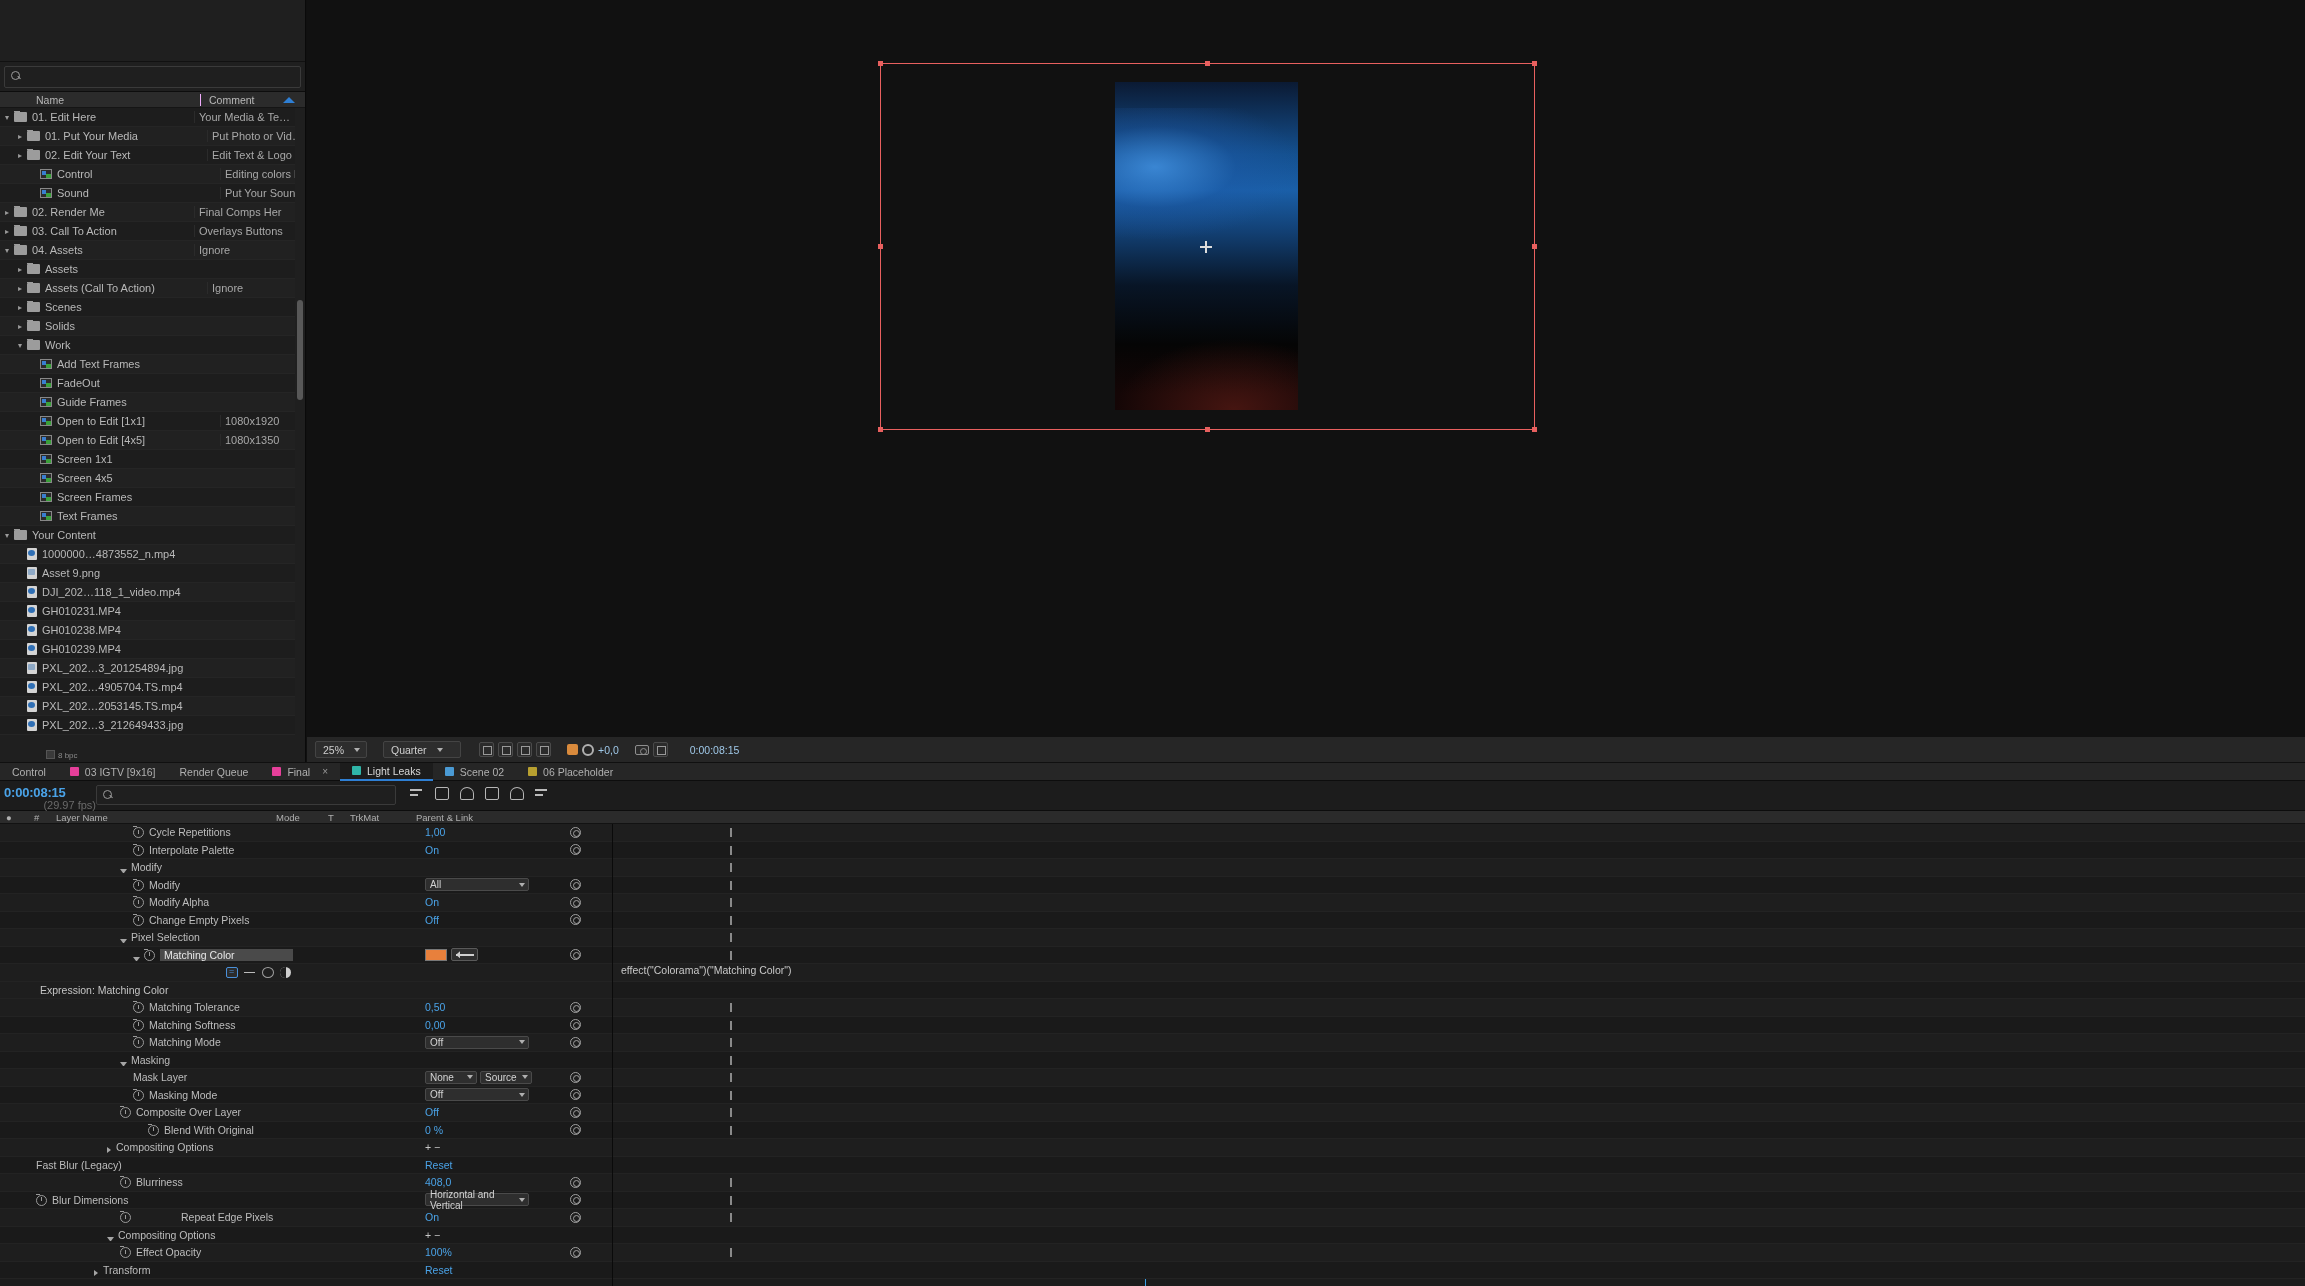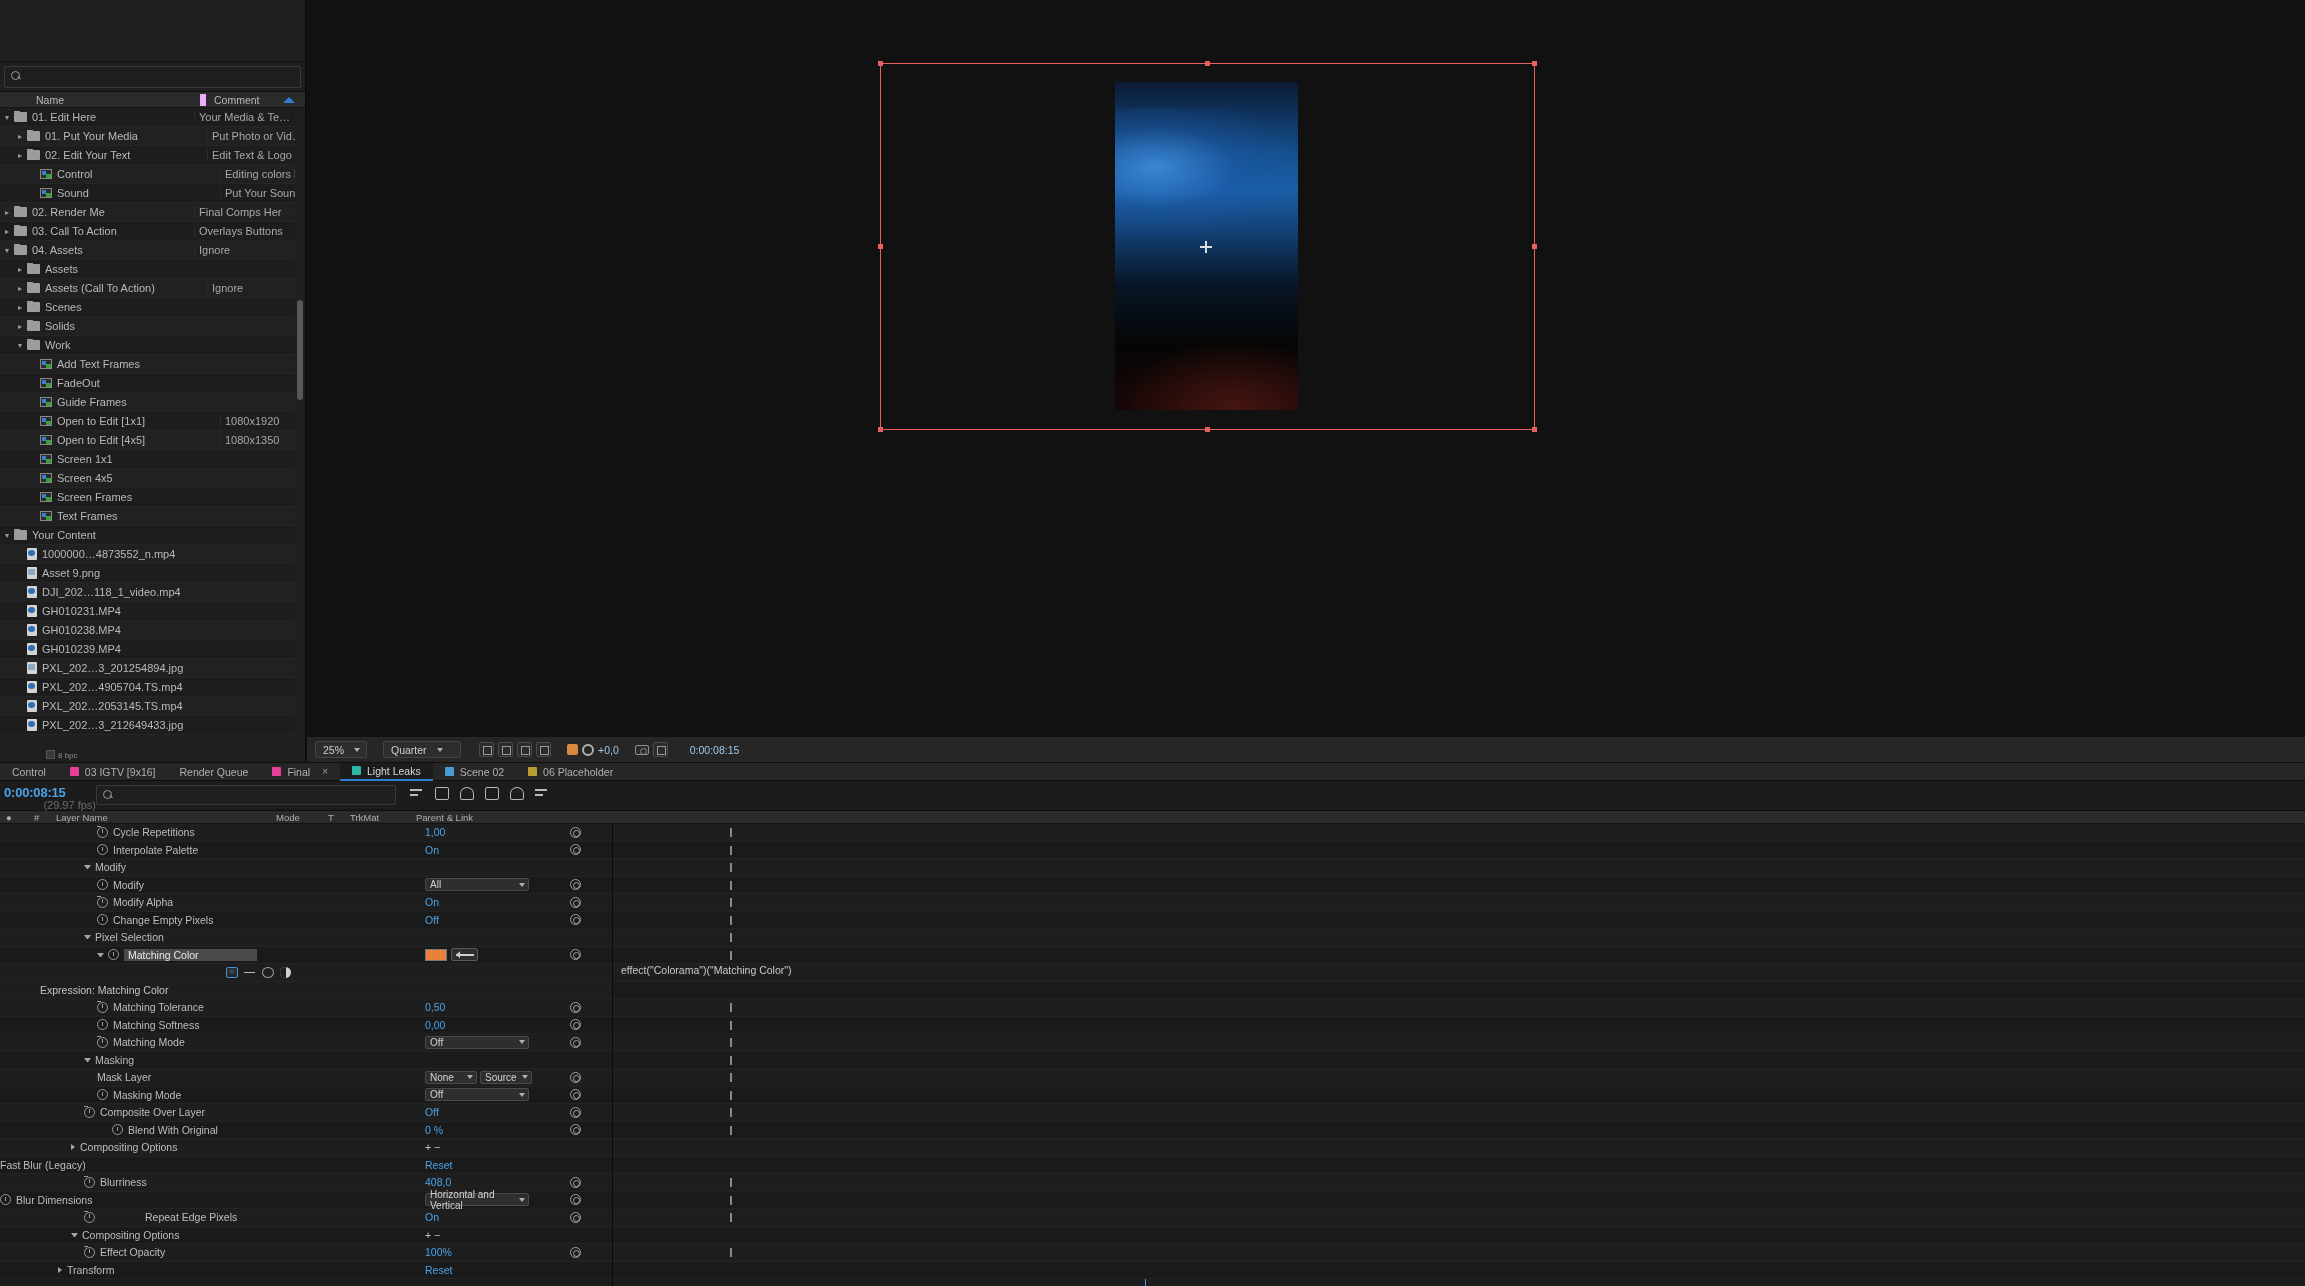--- a/index.html
+++ b/index.html
@@ -22,21 +22,21 @@
     background:#9a9a9a; transform:rotate(45deg); }
   .search-input { flex:1; background:transparent; border:0; outline:none; color:#bbb;
     font-size:11px; font-family:"Liberation Sans",sans-serif; padding-left:4px; }
 
   .proj-head { height:16px; background:#2b2b2b; display:flex; align-items:center;
     font-size:10.5px; color:#b8b8b8; border-bottom:1px solid #151515; position:relative; }
   .ph-spacer { width:20px; }
   .ph-name { width:180px; padding-left:16px; position:relative;}
   .ph-sortarrow { position:absolute; right:10px; top:5px; width:0;height:0;
     border-left:6px solid transparent;border-right:6px solid transparent;border-bottom:6px solid #2e7fd4; }
-  .ph-comment { padding-left:8px; border-left:6px solid #f0abfc; }
+  .ph-comment { padding-left:8px; border-left:1px solid #f0abfc; }
 
   .proj-list { position:absolute; top:108px; left:0; right:10px; bottom:0; overflow:hidden; }
   .prow { height:19px; display:flex; align-items:center; font-size:11px; color:#b9b9b9;
     border-bottom:1px solid #252525; background:#1d1d1d; }
   .prow:nth-child(even){ background:#212121; }
   .prow .tw { width:14px; flex:0 0 14px; text-align:center; color:#9a9a9a; font-size:8px;}
   .pname { display:flex; align-items:center; width:180px; overflow:hidden; white-space:nowrap; }
   .pcomment { flex:1; padding-left:4px; overflow:hidden; white-space:nowrap; color:#a8a8a8;
     border-left:1px solid #2b2b2b; }
   .ico-folder { width:13px; height:10px; margin-right:5px; flex:0 0 13px; position:relative;
@@ -120,21 +120,21 @@
   .ch { padding-left:4px; }
 
   .tl-body { position:absolute; left:0; top:61px; right:0; bottom:0; display:flex; }
   .tl-left { width:613px; flex:0 0 613px; border-right:1px solid #0a0a0a; overflow:hidden; }
   .tl-right { flex:1; position:relative; background:#1c1c1c; overflow:hidden; }
 
   .lrow { height:17.5px; display:flex; align-items:center; font-size:10.5px; color:#bdbdbd;
     border-bottom:1px solid #232323; }
   .lrow:nth-child(odd){ background:#1e1e1e; }
   .lrow:nth-child(even){ background:#1a1a1a; }
-  .lr-label { display:flex; align-items:center; flex:1; overflow:hidden; white-space:nowrap; }
+  .lr-label { display:flex; align-items:flex-end; flex:1; overflow:hidden; white-space:nowrap;margin-left:36px; }
   .stopwatch { width:11px; height:11px; border:1.3px solid #9a9a9a; border-radius:50%;
     flex:0 0 11px; margin-right:5px; position:relative; }
   .stopwatch::before{content:"";position:absolute;left:4.3px;top:1.5px;width:1.2px;height:4px;background:#9a9a9a;}
   .stopwatch::after{content:"";position:absolute;left:-1.5px;top:-2.5px;width:4px;height:1.3px;background:#9a9a9a;}
   .tri { width:0;height:0;border-left:4px solid #a5a5a5;border-top:3px solid transparent;
     border-bottom:3px solid transparent; margin-right:5px; flex:0 0 4px;}
   .tri.open { border-left:3.5px solid transparent;border-right:3.5px solid transparent;
     border-top:4.5px solid #a5a5a5; border-bottom:0; margin-right:4px; flex:0 0 7px;}
   .lr-val { width:130px; flex:0 0 130px; color:#4aa3e8; font-size:10.5px; padding-left:3px; }
   .lr-dd { width:104px; height:13px; background:#2e2e2e; border:1px solid #4a4a4a; border-radius:2px;

